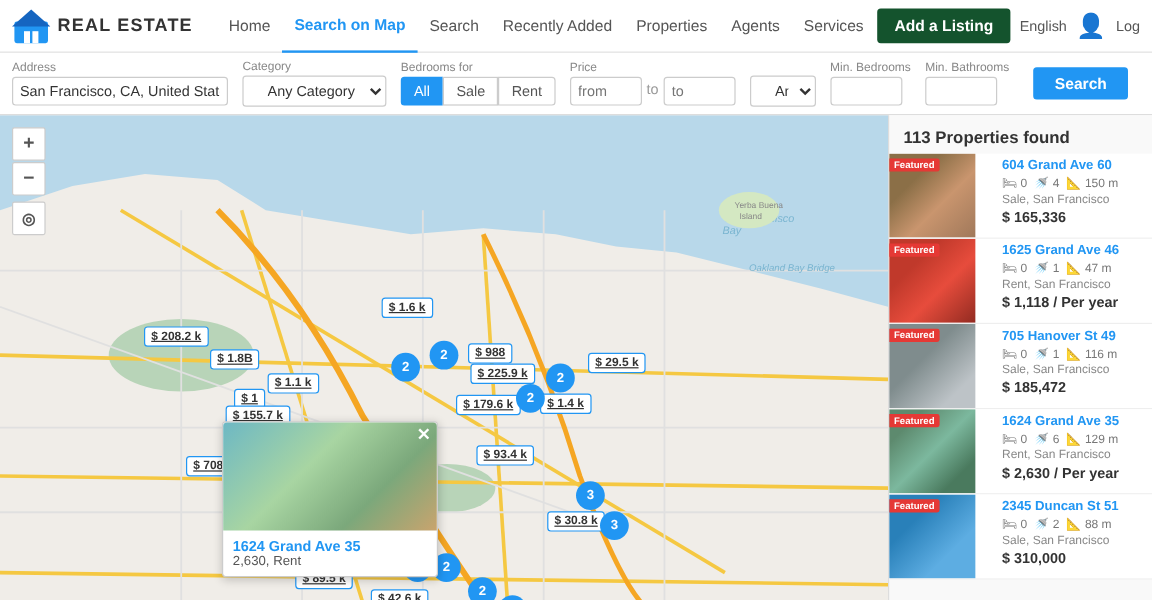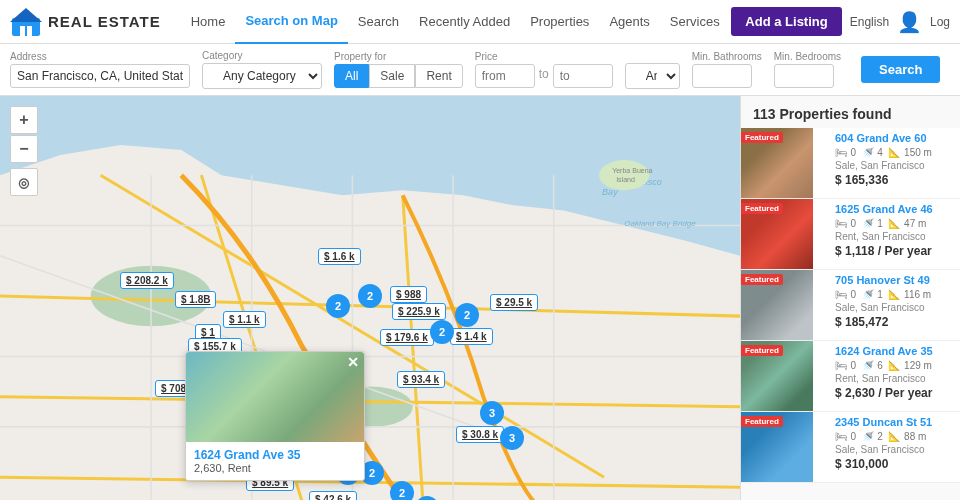--- a/index.html
+++ b/index.html
@@ -28,21 +28,21 @@
     .nav { display: flex; align-items: center; flex: 1; }
     .nav-item {
       color: #555; text-decoration: none; padding: 0 10px; font-size: 13px; height: 44px;
       display: flex; align-items: center; cursor: pointer;
     }
     .nav-item.active {
       color: #2196f3; border-bottom: 2px solid #2196f3; font-weight: bold;
     }
     .header-right { display: flex; align-items: center; gap: 8px; }
     .add-listing-btn {
-      background: #4c1d95; color: #fff; border: none; padding: 7px 14px;
+      background: #14532d; color: #fff; border: none; padding: 7px 14px;
       border-radius: 3px; cursor: pointer; font-size: 13px; font-weight: bold;
     }
     .lang-select { font-size: 12px; color: #555; cursor: pointer; }
     .user-icon { font-size: 20px; color: #aaa; cursor: pointer; }
 
     
     .filter-bar {
       background: #fff; border-bottom: 1px solid #ddd;
       display: flex; align-items: center; padding: 6px 10px; gap: 12px; flex-wrap: wrap;
     }
@@ -198,47 +198,47 @@
     <span class="filter-label">Address</span>
     <input class="filter-input" style="width: 180px;" value="San Francisco, CA, United States">
   </div>
   <div class="filter-group">
     <span class="filter-label">Category</span>
     <select class="filter-select">
       <option>Any Category</option>
     </select>
   </div>
   <div class="filter-group">
-    <span class="filter-label">Property for</span>
+    <span class="filter-label">Bedrooms for</span>
     <div class="prop-type-group">
       <button class="prop-btn active">All</button>
       <button class="prop-btn">Sale</button>
       <button class="prop-btn">Rent</button>
     </div>
   </div>
   <div class="filter-group">
     <span class="filter-label">Price</span>
     <div class="price-group">
       <input class="filter-input" style="width: 60px;" placeholder="from">
       <span class="price-sep">to</span>
       <input class="filter-input" style="width: 60px;" placeholder="to">
     </div>
   </div>
   <div class="filter-group">
     <span class="filter-label">&nbsp;</span>
     <select class="filter-select" style="width:55px;">
       <option>Any</option>
     </select>
   </div>
+  <div class="filter-group bedrooms-group">
+    <span class="filter-label">Min. Bedrooms</span>
+    <input type="number" class="spinner-input" style="">
+  </div>
   <div class="filter-group bathrooms-group">
     <span class="filter-label">Min. Bathrooms</span>
-    <input type="number" class="spinner-input" style="">
-  </div>
-  <div class="filter-group bedrooms-group">
-    <span class="filter-label">Min. Bedrooms</span>
     <input type="number" class="spinner-input" style="">
   </div>
   <button class="search-btn">Search</button>
 </div>
 
 <div class="main-layout">
 
   <div class="map-area">
 
     <svg class="map-bg" viewBox="0 0 735 404" preserveAspectRatio="xMidYMid slice">

